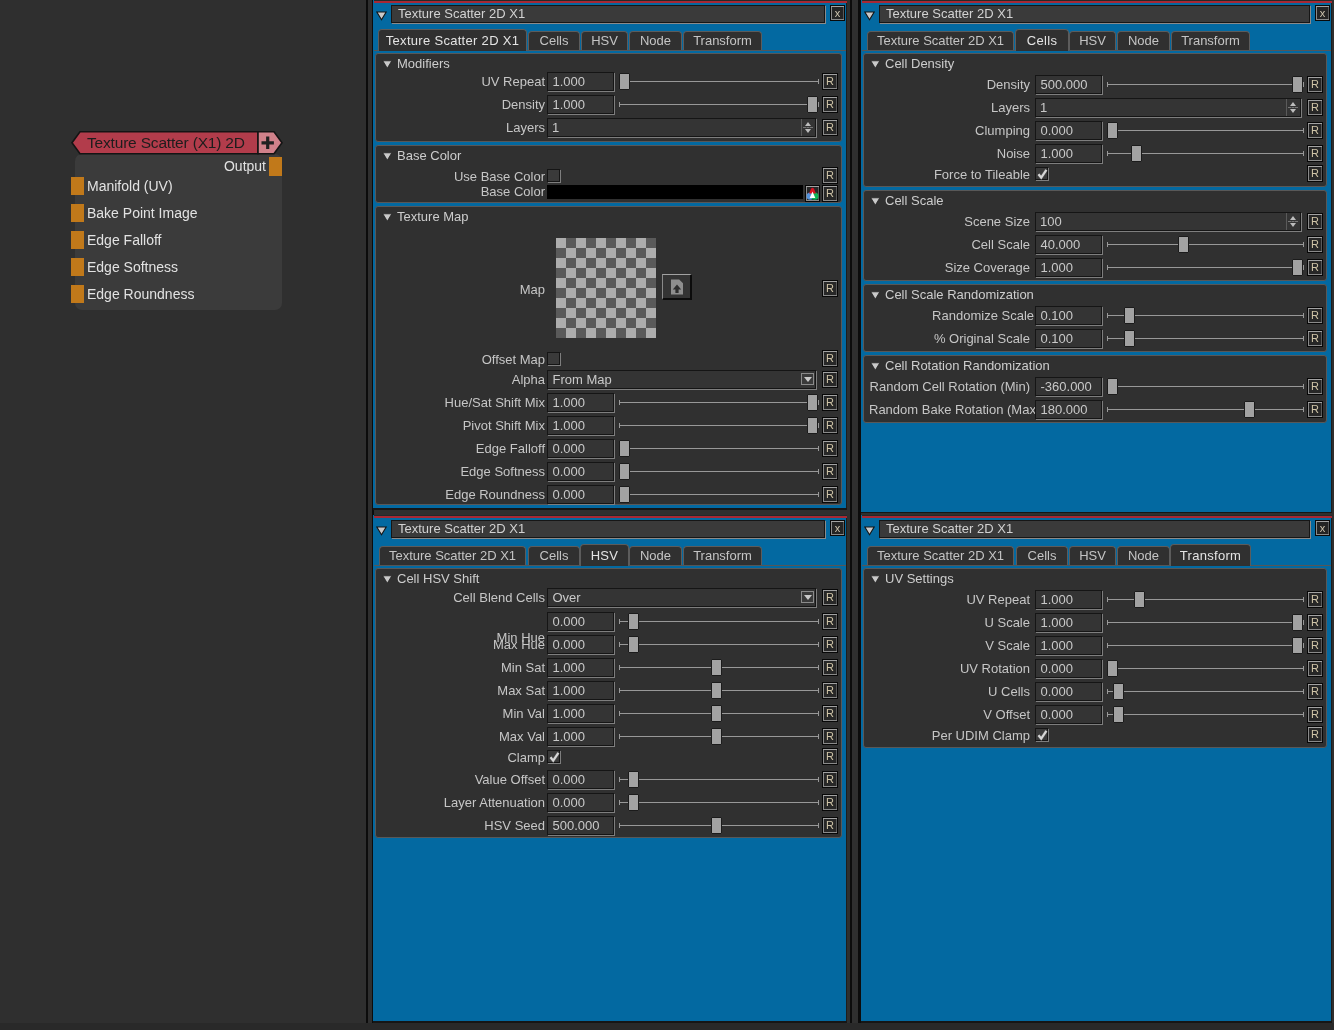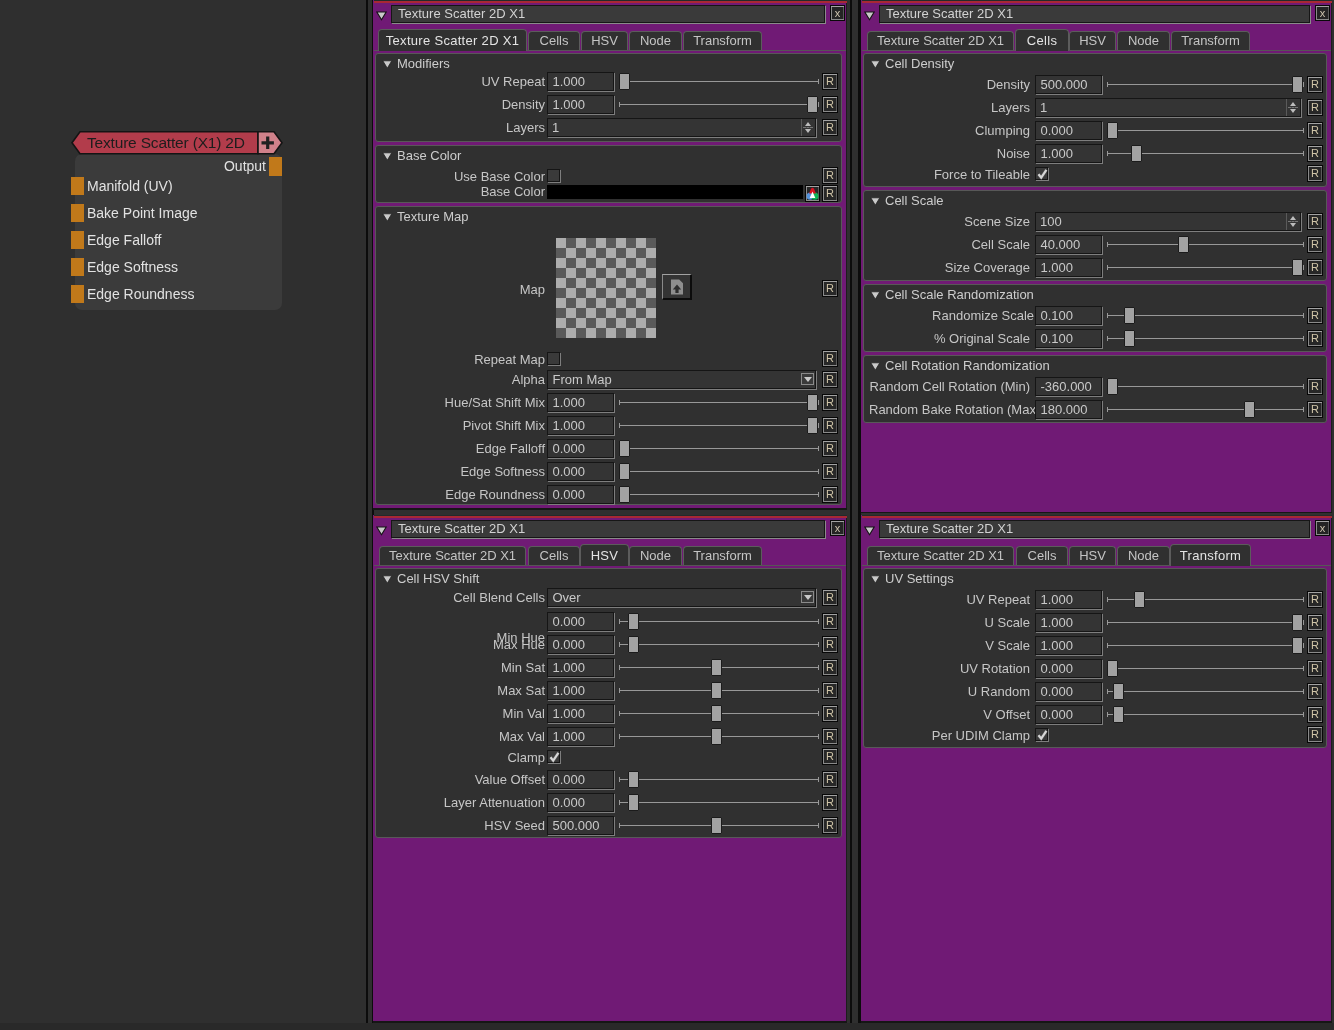--- a/index.html
+++ b/index.html
@@ -1,17 +1,17 @@
 <!DOCTYPE html>
 <html><head><meta charset="utf-8"><style>
 *{margin:0;padding:0;box-sizing:border-box}
 html,body{width:1334px;height:1030px;overflow:hidden}
 body{background:#2f2f2f;font-family:"Liberation Sans",sans-serif;font-size:13px;color:#c8c8c8;position:relative}
 .abs{position:absolute}
-.win{position:absolute;background:#701a75}
+.win{position:absolute;background:#0369a1}
 .red{position:absolute;left:1px;right:0;top:1px;height:2px;background:#a82834;box-shadow:0 -1px 0 #232a2a}
 .tbox{position:absolute;background:#3a3a3a;border:1px solid #161616;box-shadow:1px 1px 0 #8a8a8a;
   height:18px;line-height:16px;padding-left:6px;color:#d2d2d2;white-space:nowrap}
 .xbtn{position:absolute;width:15px;height:16px;background:#242424;border:1px solid #090909;
   box-shadow:inset 0 1px 0 #a2a2a2,inset 1px 0 0 #8a8a8a,inset 0 -1px 0 #8a8a8a,inset -1px 0 0 #5a5a5a;
   color:#cdc3ae;text-align:center;line-height:14px;font-size:11px}
 .tri{position:absolute;width:11px;height:10px}
 .tab{position:absolute;border:1px solid #5c5c5c;border-bottom:none;border-radius:4px 4px 0 0;
   background:#303030;text-align:center;color:#c4c4c4;white-space:nowrap}
 .tab.on{color:#e4e4e4;z-index:3;font-size:13px;letter-spacing:0.3px}
@@ -120,21 +120,21 @@
     <div class="lab" style="left:8px;top:282px;width:164px">Map</div>
     <div class="abs" style="left:183px;top:238px;width:100px;height:100px;background:repeating-conic-gradient(#5a5a5a 0 25%,#adadad 0 50%);background-size:20px 20px"></div>
     <div class="abs" style="left:289px;top:274px;width:30px;height:26px">
       <div style="position:absolute;left:0;top:0;width:30px;height:26px;background:#343434;border-top:1.5px solid #a2a2a2;border-left:1.5px solid #8a8a8a;border-right:2px solid #0c0c0c;border-bottom:2px solid #0c0c0c"></div>
       <svg width="14" height="16" style="position:absolute;left:8px;top:5px">
         <path d="M1 0.5 h8.2 L13 4.3 V15.5 H1 Z" fill="#8e8e8e"></path>
         <path d="M7 5.5 L11.2 10.4 H8.6 V14 H5.4 V10.4 H2.8 Z" fill="#2e2e2e"></path>
       </svg>
     </div>
     <div class="rbtn" style="left:449px;top:280px">R</div>
-    <div class="lab" style="left:8px;top:352px;width:164px">Repeat Map</div>
+    <div class="lab" style="left:8px;top:352px;width:164px">Offset Map</div>
     <div class="cb" style="left:174px;top:352px"></div>
     <div class="rbtn" style="left:449px;top:350px">R</div>
     <div class="lab" style="left:8px;top:372px;width:164px">Alpha</div>
     <div class="fld" style="left:174px;top:370px;width:269px">From Map</div>
     <div class="dbtn" style="left:428px;top:373px"></div>
     <div class="rbtn" style="left:449px;top:371px">R</div>
     <div class="lab" style="left:8px;top:395px;width:164px">Hue/Sat Shift Mix</div>
     <div class="fld" style="left:174px;top:393px;width:67px">1.000</div>
     <div class="track" style="left:246px;top:402px;width:200px"></div>
     <div class="tick" style="left:246px;top:400px"></div>
@@ -429,21 +429,21 @@
     <div class="tick" style="left:442px;top:128px"></div>
     <div class="hndl" style="left:431px;top:122px"></div>
     <div class="rbtn" style="left:446px;top:122px">R</div>
     <div class="lab" style="left:8px;top:146px;width:161px">UV Rotation</div>
     <div class="fld" style="left:174px;top:144px;width:67px">0.000</div>
     <div class="track" style="left:246px;top:153px;width:197px"></div>
     <div class="tick" style="left:246px;top:151px"></div>
     <div class="tick" style="left:442px;top:151px"></div>
     <div class="hndl" style="left:246px;top:145px"></div>
     <div class="rbtn" style="left:446px;top:145px">R</div>
-    <div class="lab" style="left:8px;top:169px;width:161px">U Random</div>
+    <div class="lab" style="left:8px;top:169px;width:161px">U Cells</div>
     <div class="fld" style="left:174px;top:167px;width:67px">0.000</div>
     <div class="track" style="left:246px;top:176px;width:197px"></div>
     <div class="tick" style="left:246px;top:174px"></div>
     <div class="tick" style="left:442px;top:174px"></div>
     <div class="hndl" style="left:251.6px;top:168px"></div>
     <div class="rbtn" style="left:446px;top:168px">R</div>
     <div class="lab" style="left:8px;top:192px;width:161px">V Offset</div>
     <div class="fld" style="left:174px;top:190px;width:67px">0.000</div>
     <div class="track" style="left:246px;top:199px;width:197px"></div>
     <div class="tick" style="left:246px;top:197px"></div>

